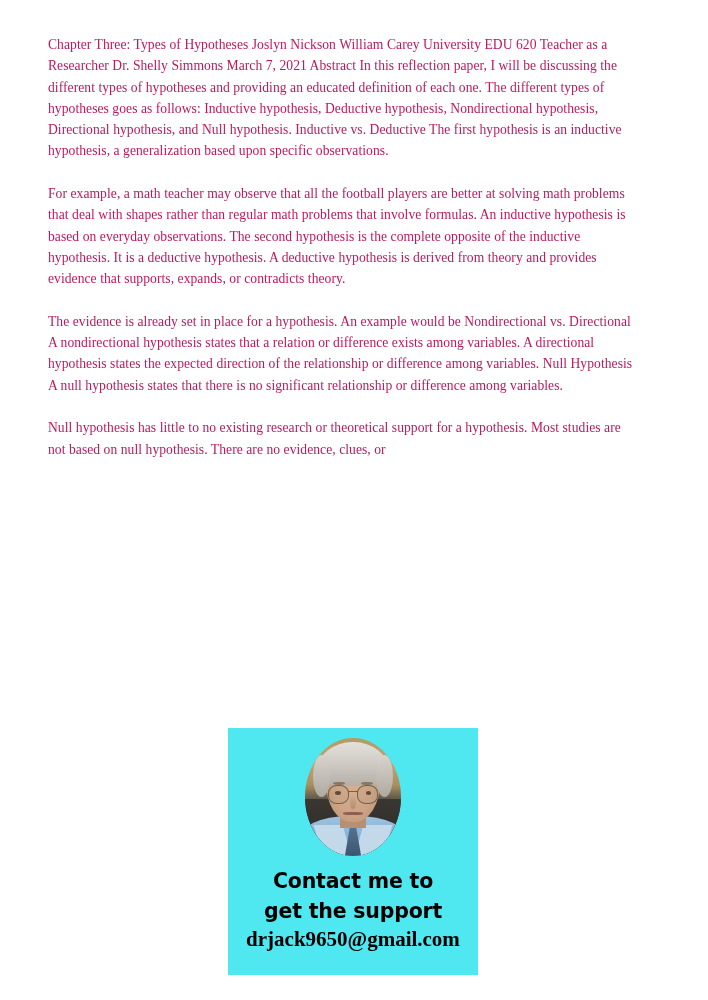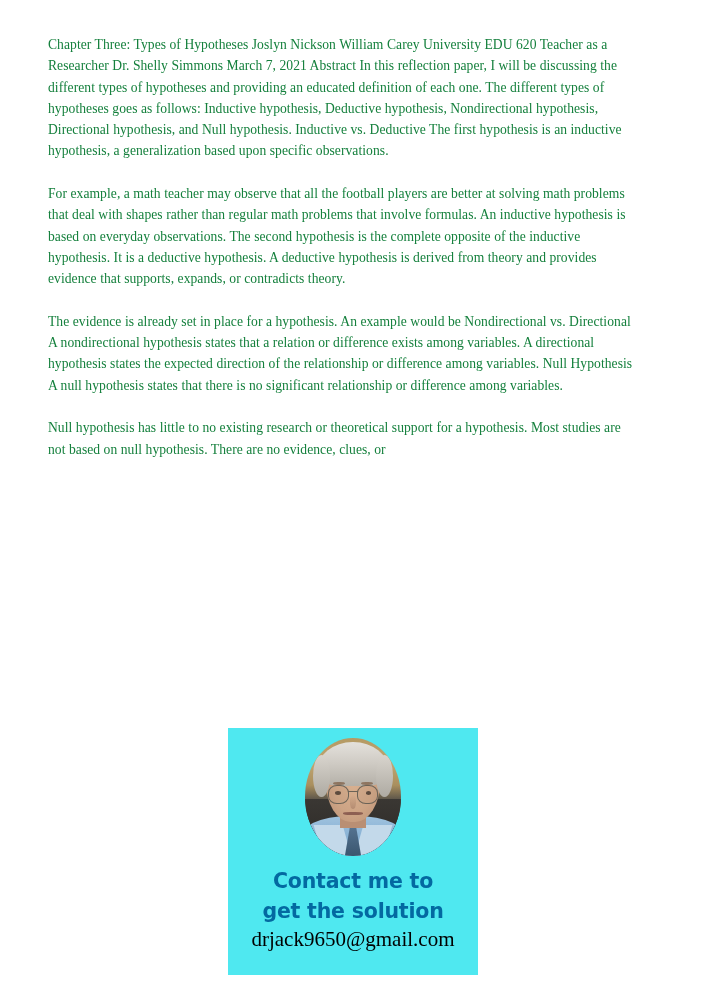--- a/index.html
+++ b/index.html
@@ -27,21 +27,21 @@
     position: absolute;
     left: 48px;
     top: 34px;
     width: 592px;
   }
 
   .doc-paragraph {
     font-family: "Liberation Serif", "DejaVu Serif", serif;
     font-size: 13.6px;
     line-height: 21.3px;
-    color: #15803d;
+    color: #be185d;
     text-align: left;
     margin: 0 0 21.3px 0;
     white-space: pre-wrap;
     letter-spacing: 0.05px;
   }
   .doc-paragraph:last-child {
     margin-bottom: 4px;
   }
 
   
@@ -218,33 +218,33 @@
   .card-headline {
     position: absolute;
     left: 0;
     right: 0;
     top: 138px;
     text-align: center;
     font-family: "DejaVu Sans", "Liberation Sans", sans-serif;
     font-weight: bold;
     font-size: 20.5px;
     line-height: 30px;
-    color: #0369a1;
+    color: #000000;
     letter-spacing: -0.2px;
   }
   .card-headline .line { display: block; }
 
   .card-email {
     position: absolute;
     left: 0;
     right: 0;
     top: 198px;
     text-align: center;
     font-family: "Liberation Serif", "DejaVu Serif", serif;
-    font-weight: normal;
+    font-weight: bold;
     font-size: 21px;
     line-height: 26px;
     color: #000000;
   }
 </style>
 </head>
 <body>
 
 <div id="page">
 
@@ -276,20 +276,20 @@
         <div class="glasses-l"></div>
         <div class="glasses-r"></div>
         <div class="glasses-bridge"></div>
         <div class="photo-nose"></div>
         <div class="photo-mouth"></div>
       </div>
     </div>
 
     <div class="card-headline">
       <span class="line">Contact me to</span>
-      <span class="line">get the solution</span>
+      <span class="line">get the support</span>
     </div>
 
     <div class="card-email">drjack9650@gmail.com</div>
 
   </div>
 
 </div>
 
 </body></html>

